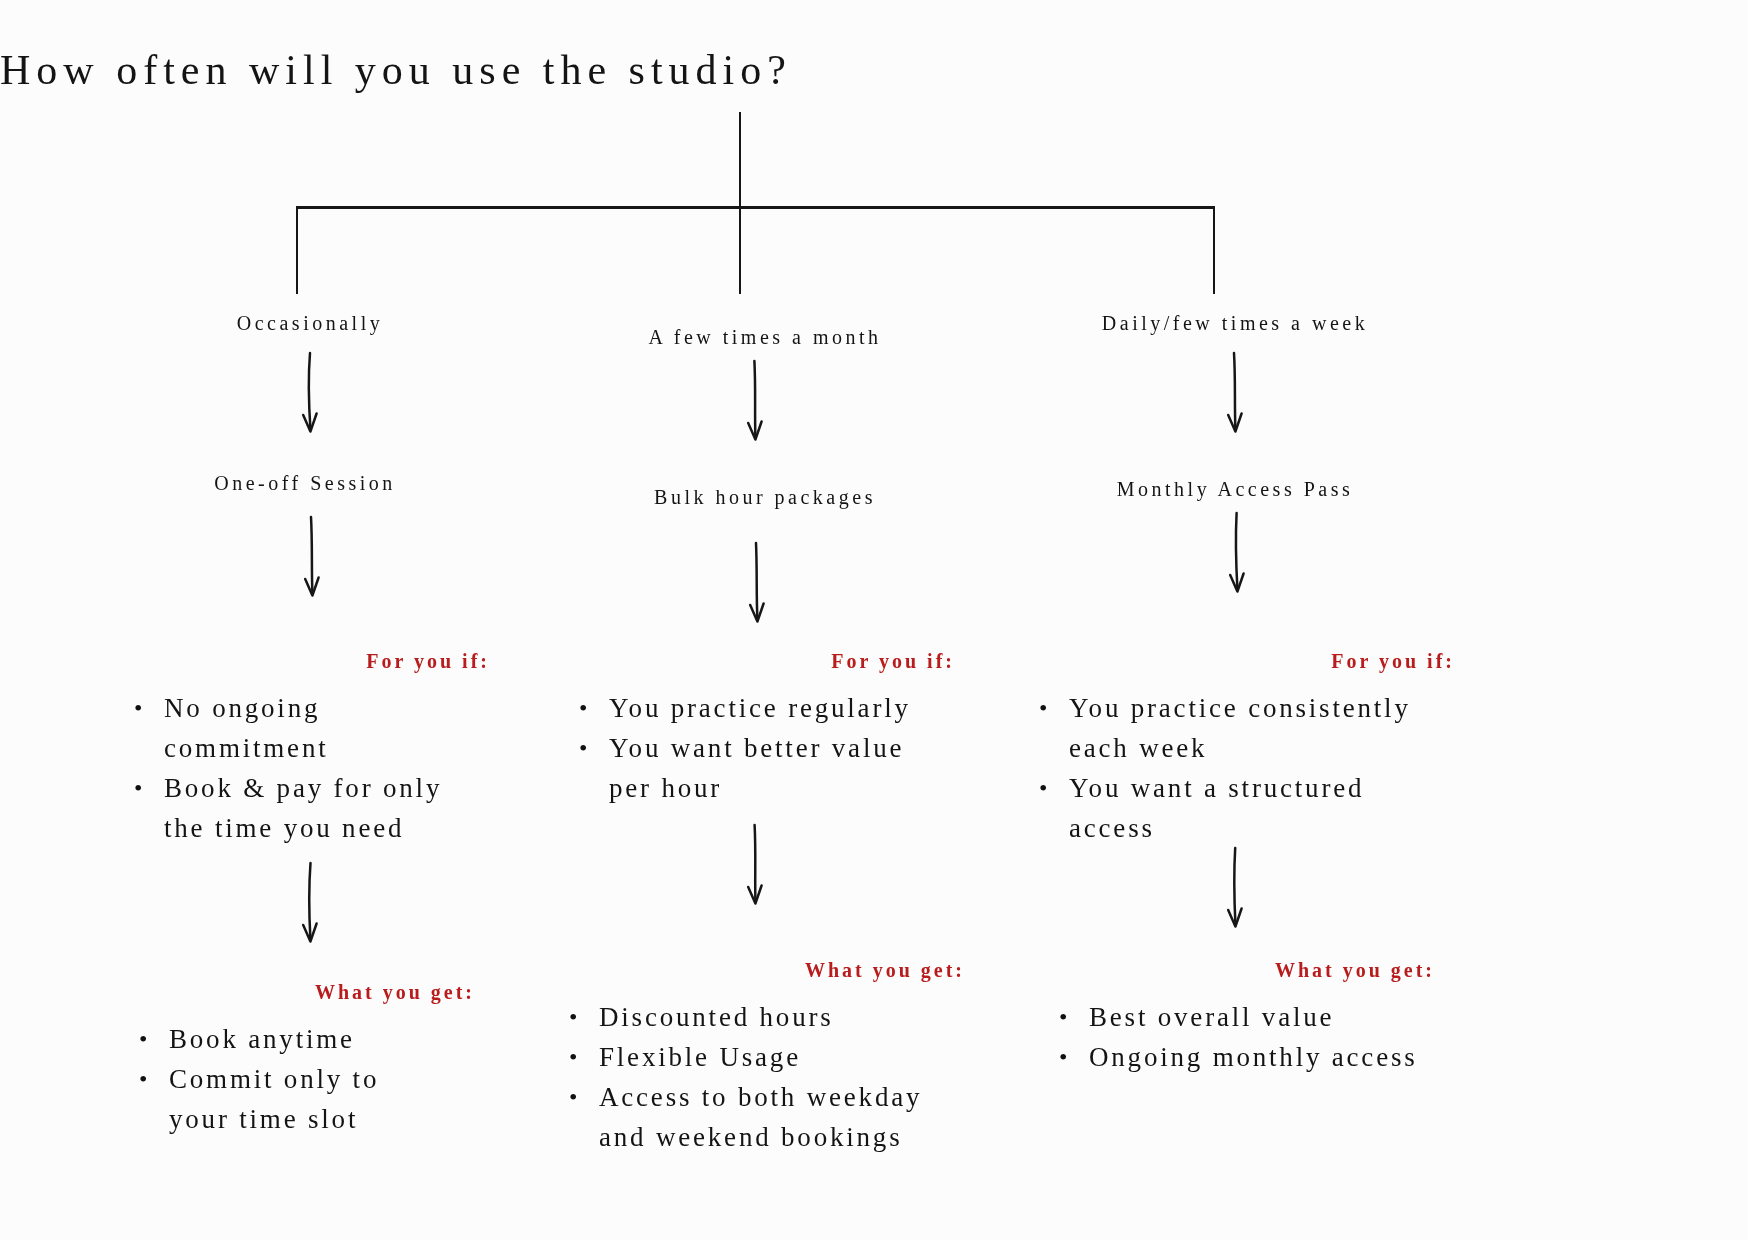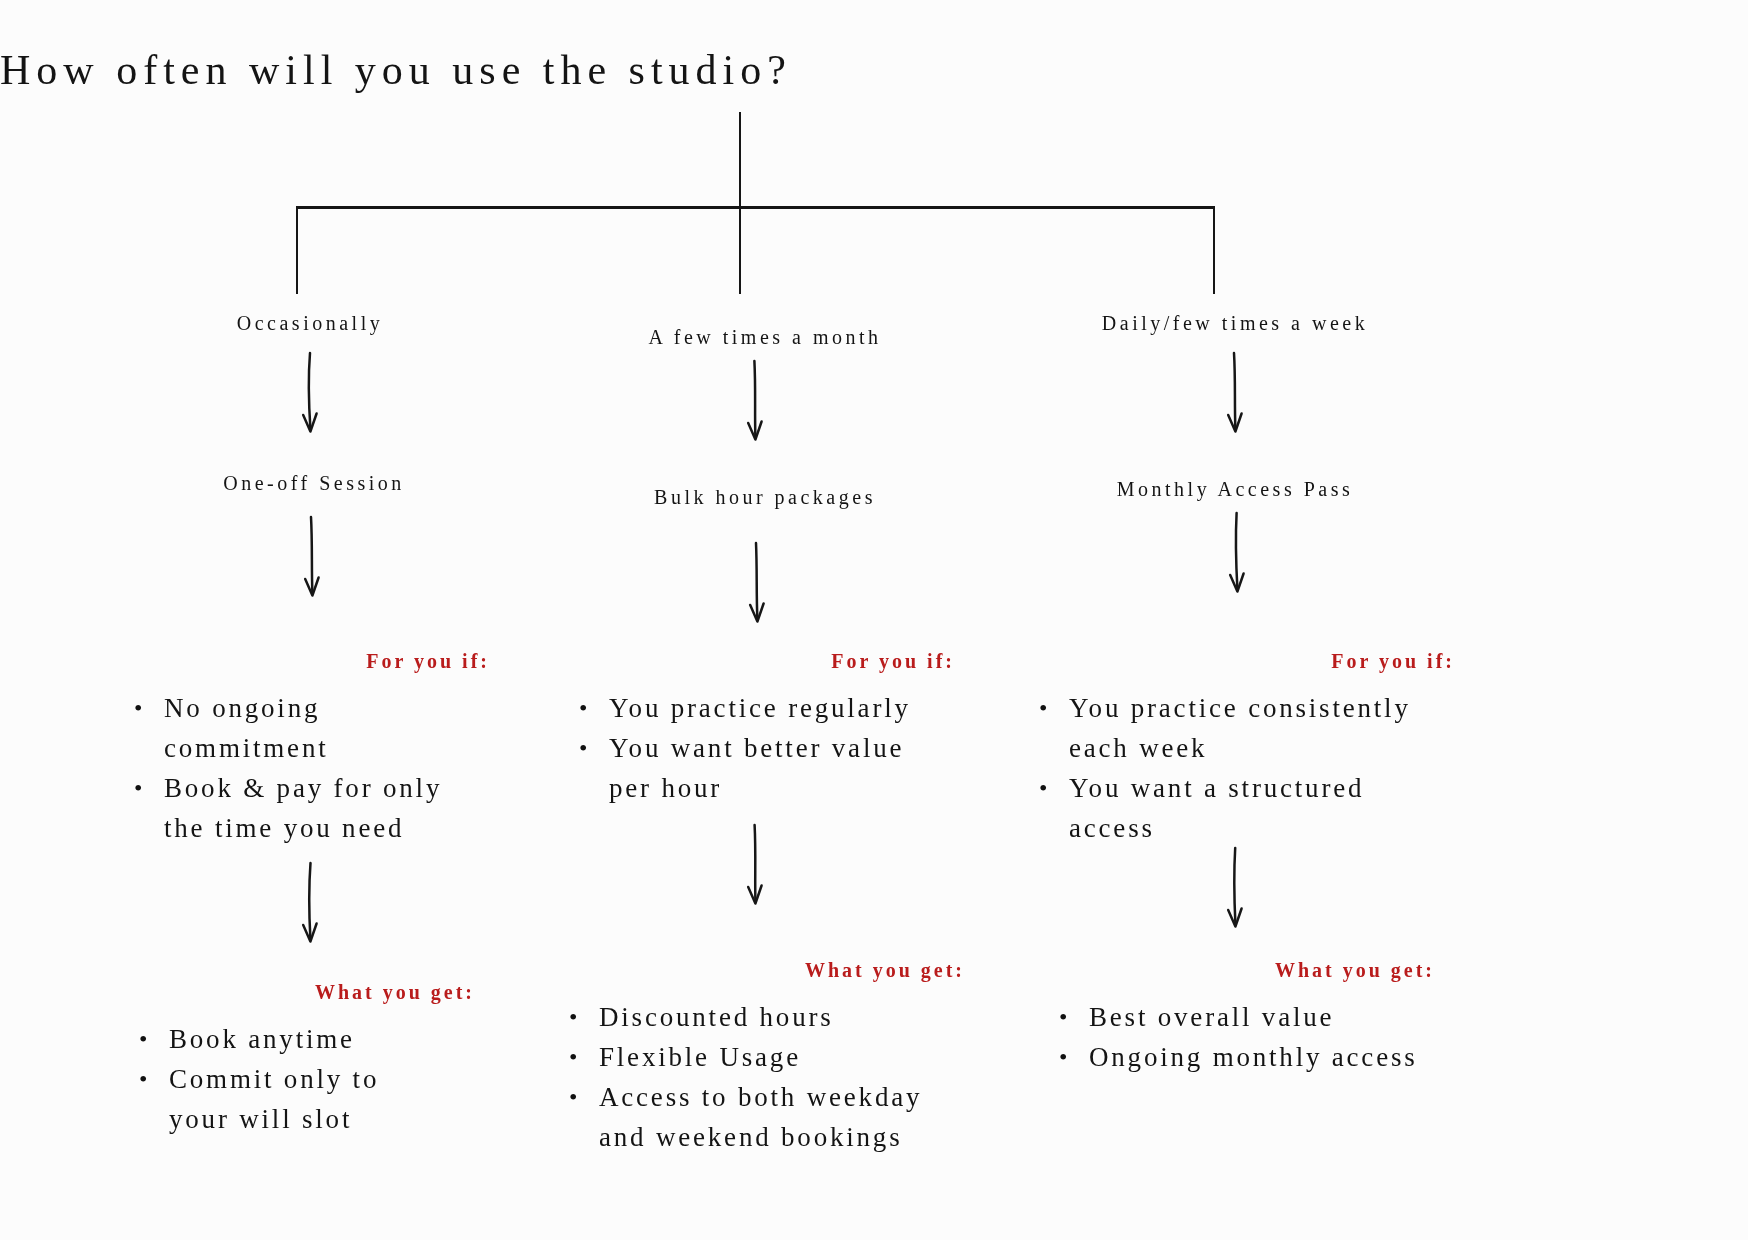--- a/index.html
+++ b/index.html
@@ -29,21 +29,21 @@
 
   .node-label{
     position:absolute;width:460px;text-align:center;
     font-size:20px;letter-spacing:3.5px;color:#141414;
     line-height:34px;
   }
   .c0 .branch-label{left:80px;top:306px;}
   .c1 .branch-label{left:535px;top:320px;}
   .c2 .branch-label{left:1005px;top:306px;}
 
-  .c0 .option-label{left:84px;top:466px;}
+  .c0 .option-label{left:75px;top:466px;}
   .c1 .option-label{left:535px;top:480px;}
   .c2 .option-label{left:1005px;top:472px;}
 
   .arrow{position:absolute;width:26px;height:92px;}
   .c0 .arrow-1{left:297px;top:350px;}
   .c0 .arrow-2{left:299px;top:514px;}
   .c0 .arrow-3{left:297px;top:860px;}
   .c1 .arrow-1{left:742px;top:358px;}
   .c1 .arrow-2{left:744px;top:540px;}
   .c1 .arrow-3{left:742px;top:822px;}
@@ -114,21 +114,21 @@
     </div>
     <svg class="arrow arrow-3" viewBox="0 0 26 92">
       <path d="M13.5 3 C 11.5 30, 12 54, 13.4 79" stroke="#161616" stroke-width="2.5" fill="none" stroke-linecap="round"></path>
       <path d="M6.2 65 L 13.4 81.5 L 19.6 63.5" stroke="#161616" stroke-width="2.5" fill="none" stroke-linecap="round" stroke-linejoin="round"></path>
     </svg>
     <div class="section what-you-get">
       <span class="section-heading">What you get:</span>
       <ul>
         <li>Book anytime</li>
         <li>Commit only to
-your will slot</li>
+your time slot</li>
       </ul>
     </div>
   </div>
 
   <div class="column c1">
     <div class="node-label branch-label">A few times a month</div>
     <svg class="arrow arrow-1" viewBox="0 0 26 92">
       <path d="M12.4 3 C 13.8 30, 12.6 54, 13.4 79" stroke="#161616" stroke-width="2.5" fill="none" stroke-linecap="round"></path>
       <path d="M6.2 65 L 13.4 81.5 L 19.6 63.5" stroke="#161616" stroke-width="2.5" fill="none" stroke-linecap="round" stroke-linejoin="round"></path>
     </svg>

